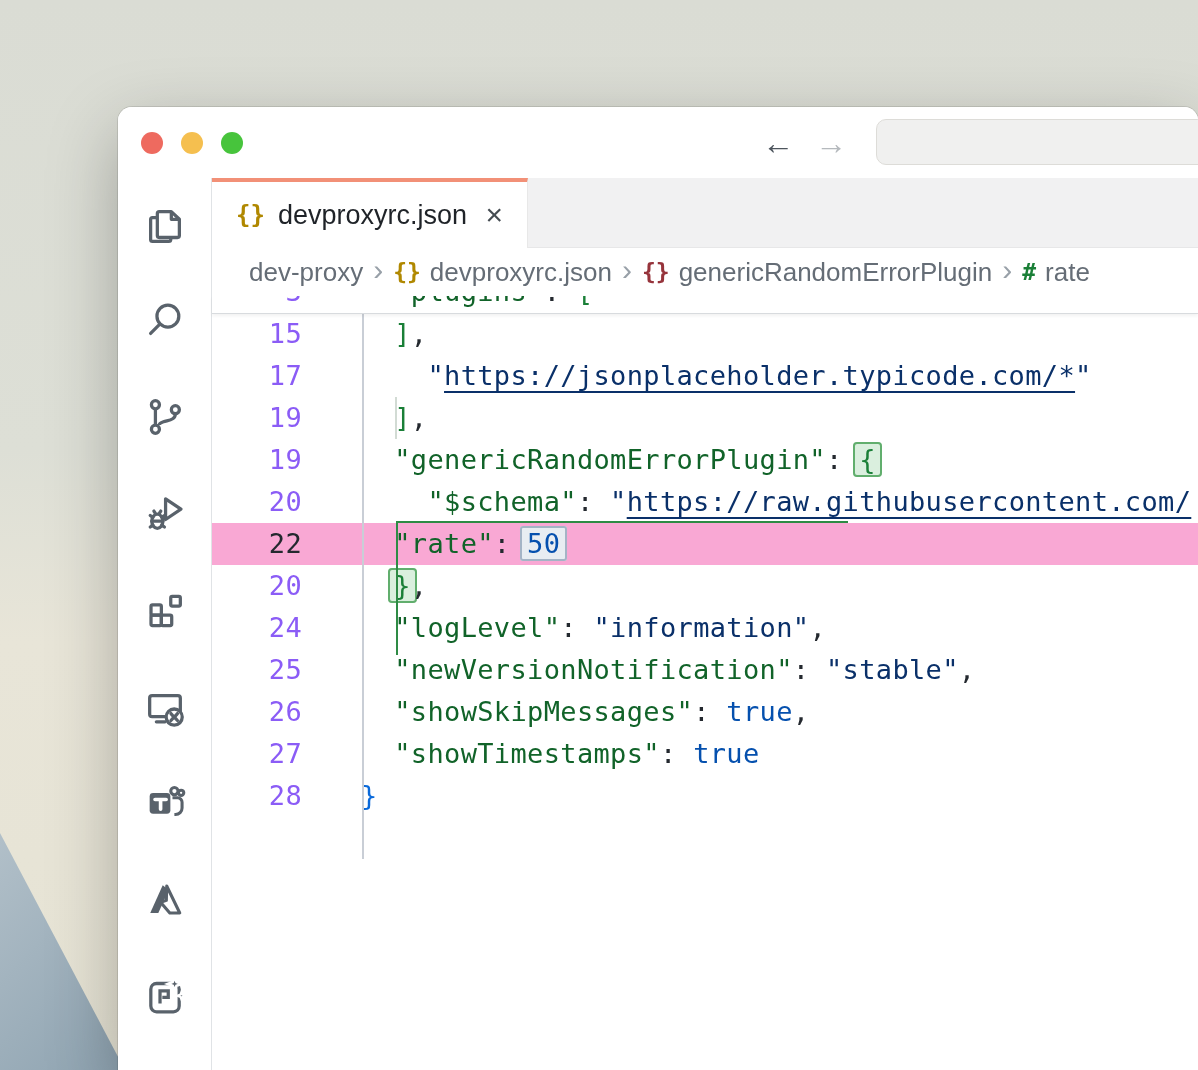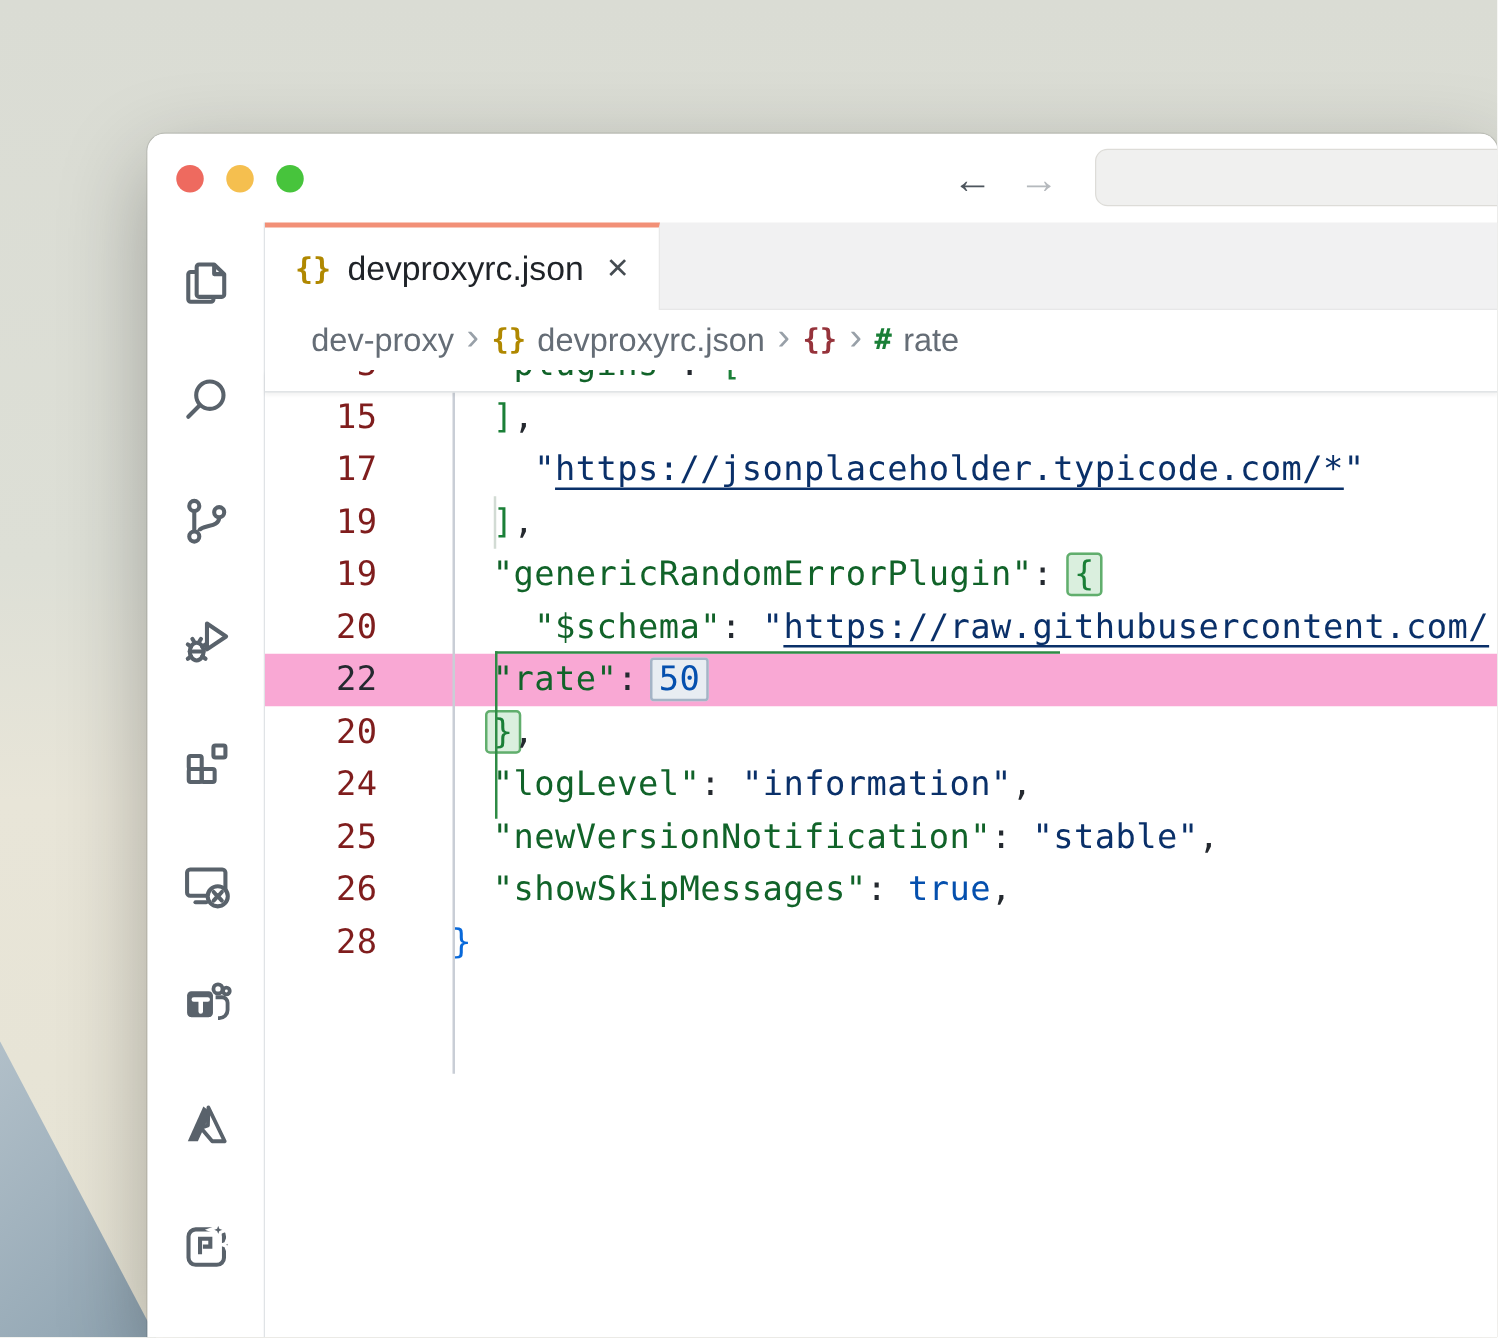--- a/index.html
+++ b/index.html
@@ -43,21 +43,21 @@
   .crumb .cicon{font-family:"DejaVu Sans Mono",monospace;font-weight:bold;font-size:23px;}
   .crumb-sep{font-size:30px;color:#98a0a8;margin:0 10px;transform:translateY(-2px);}
   
   .sticky{position:absolute;left:0;right:0;top:118px;height:17px;overflow:hidden;background:#fff;
     border-bottom:1px solid #d8dbde;box-shadow:0 2px 3px rgba(31,35,40,.06);z-index:5;}
   .sticky .row{position:relative;top:-25px;}
   .code-area{position:absolute;left:0;right:0;top:135px;bottom:0;background:#fff;}
   .row{display:flex;height:42px;line-height:42px;white-space:pre;
     font-family:"DejaVu Sans Mono",monospace;font-size:27px;letter-spacing:.35px;}
   .row.current{background:#f9a8d4;}
-  .ln{flex:none;width:104px;box-sizing:border-box;text-align:right;padding-right:14px;color:#7f1d1d;}
+  .ln{flex:none;width:104px;box-sizing:border-box;text-align:right;padding-right:14px;color:#8b5cf6;}
   .row.current .ln{color:#24292f;}
   .lc{flex:1;overflow:hidden;padding-left:45px;}
   .key{color:#116329;}
   .str{color:#0a3069;}
   .url{color:#0a3069;text-decoration:underline;text-decoration-thickness:2px;text-underline-offset:6px;}
   .punc{color:#24292f;}
   .bg{color:#1a7f37;}
   .bb{color:#0969da;}
   .num,.bool{color:#0550ae;}
   .squiggle{text-decoration:underline;text-decoration-style:wavy;text-decoration-color:#3e8fff;
@@ -171,20 +171,21 @@
             <span>dev-proxy</span>
           </span>
           <span class="crumb-sep">›</span>
           <span class="crumb">
             <span class="cicon" style="color: rgb(176, 136, 0);">{}</span>
             <span>devproxyrc.json</span>
           </span>
           <span class="crumb-sep">›</span>
           <span class="crumb">
             <span class="cicon" style="color: rgb(150, 51, 59);">{}</span>
+            <span>genericRandomErrorPlugin</span>
           </span>
           <span class="crumb-sep">›</span>
           <span class="crumb">
             <span class="cicon" style="color: rgb(26, 127, 55);">#</span>
             <span>rate</span>
           </span>
         </div>
 
       <div class="sticky" id="sticky">
           <div class="row"><span class="ln">3</span><span class="lc"><span class="punc">  </span><span class="key">"plugins"</span><span class="punc">: </span><span class="bg">[</span></span></div>
@@ -195,20 +196,21 @@
         <div class="row"><span class="ln">15</span><span class="lc"><span class="punc">  </span><span class="bg">]</span><span class="punc">,</span></span></div>
           <div class="row"><span class="ln">17</span><span class="lc"><span class="punc">    </span><span class="str">"</span><span class="url">https://jsonplaceholder.typicode.com/*</span><span class="str">"</span></span></div>
           <div class="row"><span class="ln">19</span><span class="lc"><span class="punc">  </span><span class="bg">]</span><span class="punc">,</span></span></div>
           <div class="row"><span class="ln">19</span><span class="lc"><span class="punc">  </span><span class="key">"genericRandomErrorPlugin"</span><span class="punc">: </span><span class="bg brace-hl">{</span></span></div>
           <div class="row"><span class="ln">20</span><span class="lc"><span class="punc">    </span><span class="key">"$schema"</span><span class="punc">: </span><span class="str">"</span><span class="url">https://raw.githubusercontent.com/</span></span></div>
           <div class="row current"><span class="ln">22</span><span class="lc"><span class="punc">  </span><span class="key">"rate"</span><span class="punc">: </span><span class="num num-hl">50</span></span></div>
           <div class="row"><span class="ln">20</span><span class="lc"><span class="punc">  </span><span class="bg brace-hl">}</span><span class="punc">,</span></span></div>
           <div class="row"><span class="ln">24</span><span class="lc"><span class="punc">  </span><span class="key">"logLevel"</span><span class="punc">: </span><span class="str">"information"</span><span class="punc">,</span></span></div>
           <div class="row"><span class="ln">25</span><span class="lc"><span class="punc">  </span><span class="key">"newVersionNotification"</span><span class="punc">: </span><span class="str">"stable"</span><span class="punc">,</span></span></div>
           <div class="row"><span class="ln">26</span><span class="lc"><span class="punc">  </span><span class="key">"showSkipMessages"</span><span class="punc">: </span><span class="bool">true</span><span class="punc">,</span></span></div>
+          <div class="row"><span class="ln">27</span><span class="lc"><span class="punc">  </span><span class="key">"showTimestamps"</span><span class="punc">: </span><span class="bool">true</span></span></div>
           <div class="row"><span class="ln">28</span><span class="lc"><span class="bb">}</span></span></div>
           <div class="guide root"></div>
         <div class="guide lvl2"></div>
         <div class="guide green-h"></div>
         <div class="guide green-v"></div>
       </div>
     </div>
 
   </div>
 </div>

